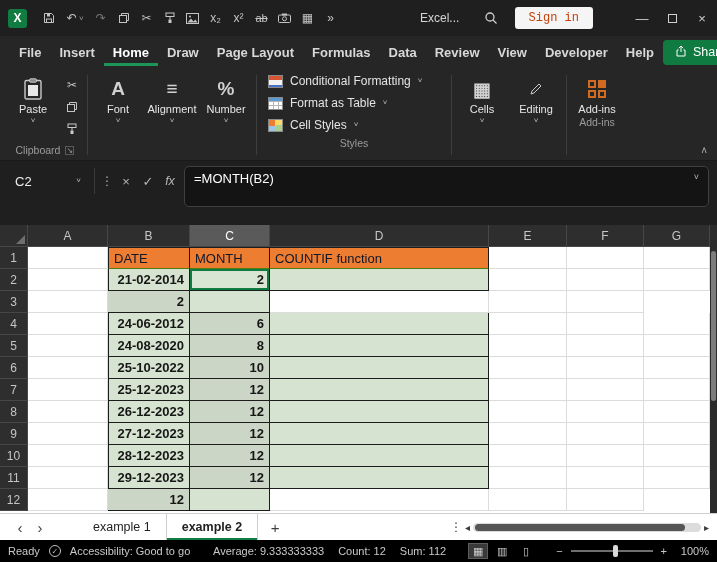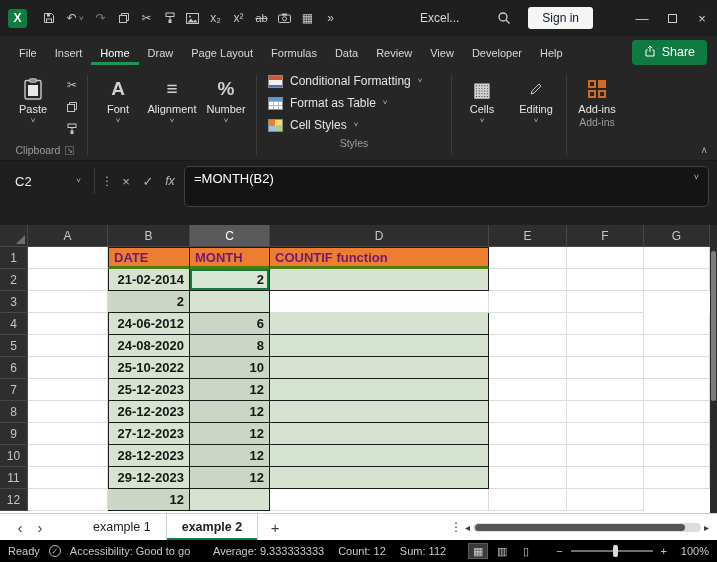--- a/index.html
+++ b/index.html
@@ -9,28 +9,28 @@
   
   .titlebar { height:36px; background:#1f1f1f; display:flex; align-items:center; padding-left:8px; color:#c9c9c9; flex:0 0 auto; }
   .xlogo { width:19px; height:19px; background:#107C41; border-radius:3px; color:#fff; font-weight:bold; font-size:12px; display:flex; align-items:center; justify-content:center; margin-right:10px; flex:0 0 auto; }
   .qicon { width:23px; height:24px; display:flex; align-items:center; justify-content:center; font-size:12px; color:#c4c4c4; flex:0 0 auto; }
   .qicon.dim { color:#777; }
   .qcaret { width:10px; font-size:8px; color:#9a9a9a; margin-left:-4px; }
   .strike { text-decoration:line-through; font-size:11px; }
   .apptitle { font-size:12px; color:#d6d6d6; margin-left:78px; white-space:nowrap; }
   .tspacer { flex:1; }
   .searchbtn { width:28px; display:flex; justify-content:center; }
-  .signin { background:#f5f5f5; color:#0f172a; font-size:12px; padding:4px 14px; border:none; border-radius:3px; margin-left:10px; font-family:Liberation Sans, sans-serif; }
+  .signin { background:#f5f5f5; color:#c2410c; font-size:12px; padding:4px 14px; border:none; border-radius:3px; margin-left:10px; font-family:Liberation Mono, monospace; }
   .wincontrols { display:flex; align-items:center; margin-left:34px; }
   .winbtn { width:30px; height:36px; display:flex; align-items:center; justify-content:center; color:#cfcfcf; font-size:13px; }
   .maxbox { width:9px; height:9px; border:1px solid #cfcfcf; display:inline-block; }
 
   
   .tabsrow { height:32px; background:#262626; display:flex; align-items:center; padding:0 10px; flex:0 0 auto; }
-  .rtab { padding:7px 9px 6px; font-size:11px; color:#d8d8d8; white-space:nowrap; }
+  .rtab { padding:7px 9px 6px; font-size:13px; color:#d8d8d8; white-space:nowrap;font-weight:bold; }
   .rtab.active { color:#fff; box-shadow: inset 0 -3px 0 #1E9558; }
   .rspacer { flex:1; }
   .share { background:#0F7B41; color:#ffffff; border:none; border-radius:4px; font-size:12.5px; padding:5px 12px; display:flex; align-items:center; gap:6px; font-family:inherit; }
 
   
   .ribbon { height:93px; background:#262626; display:flex; align-items:stretch; padding:2px 4px 0 6px; border-bottom:1px solid #191919; flex:0 0 auto; position:relative; }
   .group { display:flex; flex-direction:column; }
   .gcontent { display:flex; flex:1; }
   .grouplabel { font-size:10.5px; color:#9c9c9c; text-align:center; padding:1px 0 4px; display:flex; align-items:center; justify-content:center; gap:5px; }
   .launcher { font-size:8px; color:#9c9c9c; border:1px solid #5a5a5a; width:9px; height:9px; line-height:7px; display:inline-block; }
@@ -64,21 +64,21 @@
   
   .sheetband { height:288px; display:flex; background:#fff; flex:0 0 auto; }
   .gridcol { width:710px; }
   .grid-row { display:grid; grid-template-columns:28px 80px 82px 80px 219px 78px 77px 66px; height:22px; }
   .corner { background:#2e2e2e; border-right:1px solid #474747; border-bottom:1px solid #474747; position:relative; }
   .tri { position:absolute; right:2px; bottom:2px; width:0; height:0; border-left:9px solid transparent; border-bottom:9px solid #6f6f6f; }
   .ch { background:#2e2e2e; color:#c6c6c6; font-size:12px; display:flex; align-items:center; justify-content:center; border-right:1px solid #474747; border-bottom:1px solid #474747; }
   .ch.sel { background:#5a5a5a; color:#fff; }
   .rh { background:#2e2e2e; color:#c6c6c6; font-size:12px; display:flex; align-items:center; justify-content:center; border-right:1px solid #474747; border-bottom:1px solid #474747; }
   .cell { font-size:13px; display:flex; align-items:center; padding:0 5px; border-right:1px solid #dcdcdc; border-bottom:1px solid #dcdcdc; background:#fff; color:#161616; overflow:hidden; white-space:nowrap; }
-  .cell.orange { background:#ED7D31; color:#701a75; font-weight:bold; border-right:1px solid #1c1c1c; border-bottom:3px solid #4d7c0f; border-top:1px solid #1c1c1c; }
+  .cell.orange { background:#ED7D31; color:#0f172a; font-weight:normal; border-right:1px solid #1c1c1c; border-bottom:1px solid #4d7c0f; border-top:1px solid #1c1c1c; }
   .cell.green { background:#D6E3D0; border-right:1px solid #1c1c1c; border-bottom:1px solid #1c1c1c; }
   .cell.selg { background:#CBD6C6; border-right:1px solid #1c1c1c; border-bottom:1px solid #1c1c1c; }
   .cell.dgreen { background:#D6E3D0; border-right:1px solid #1c1c1c; border-bottom:1px solid #1c1c1c; }
   .cell.bl { border-left:1px solid #1c1c1c; }
   .cell.num { justify-content:flex-end; font-weight:bold; }
   .cell.active { background:#D9E6D3; box-shadow: inset 0 0 0 2px #107C41; }
   .vscroll { width:7px; background:#2b2b2b; position:relative; }
   .vthumb { position:absolute; left:1px; right:1px; top:26px; height:150px; background:#7d7d7d; border-radius:3px; }
 
   

